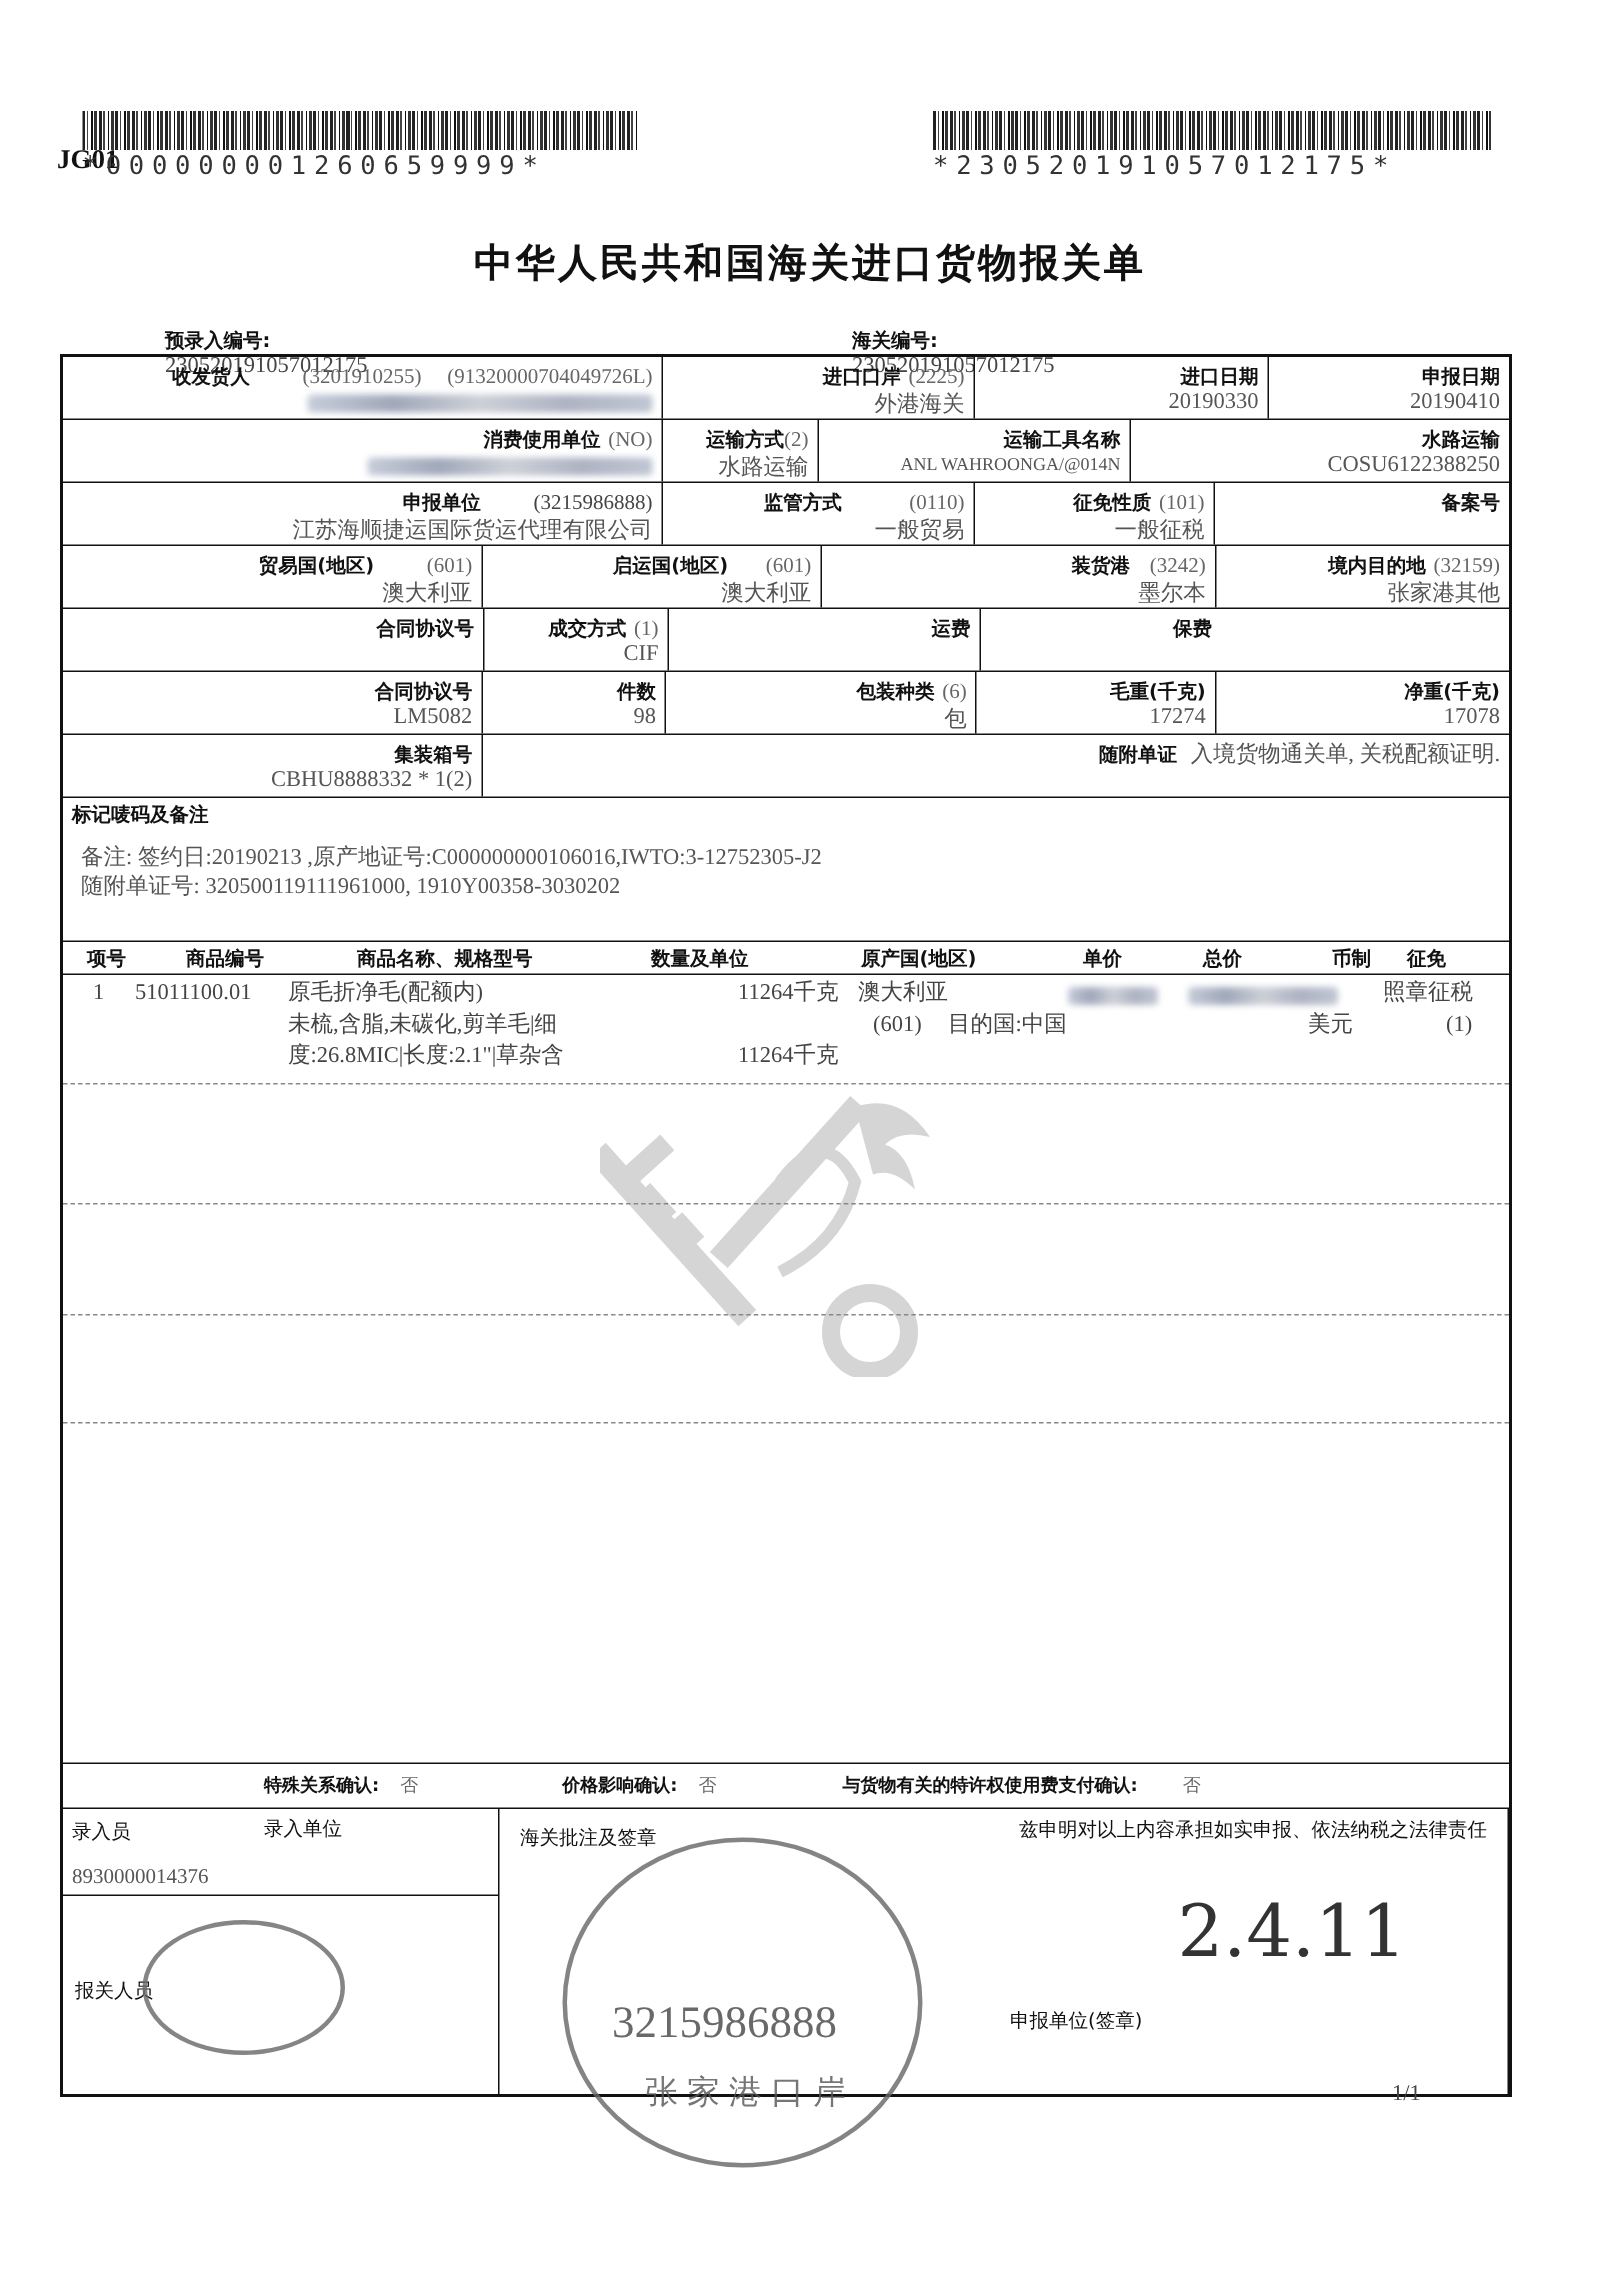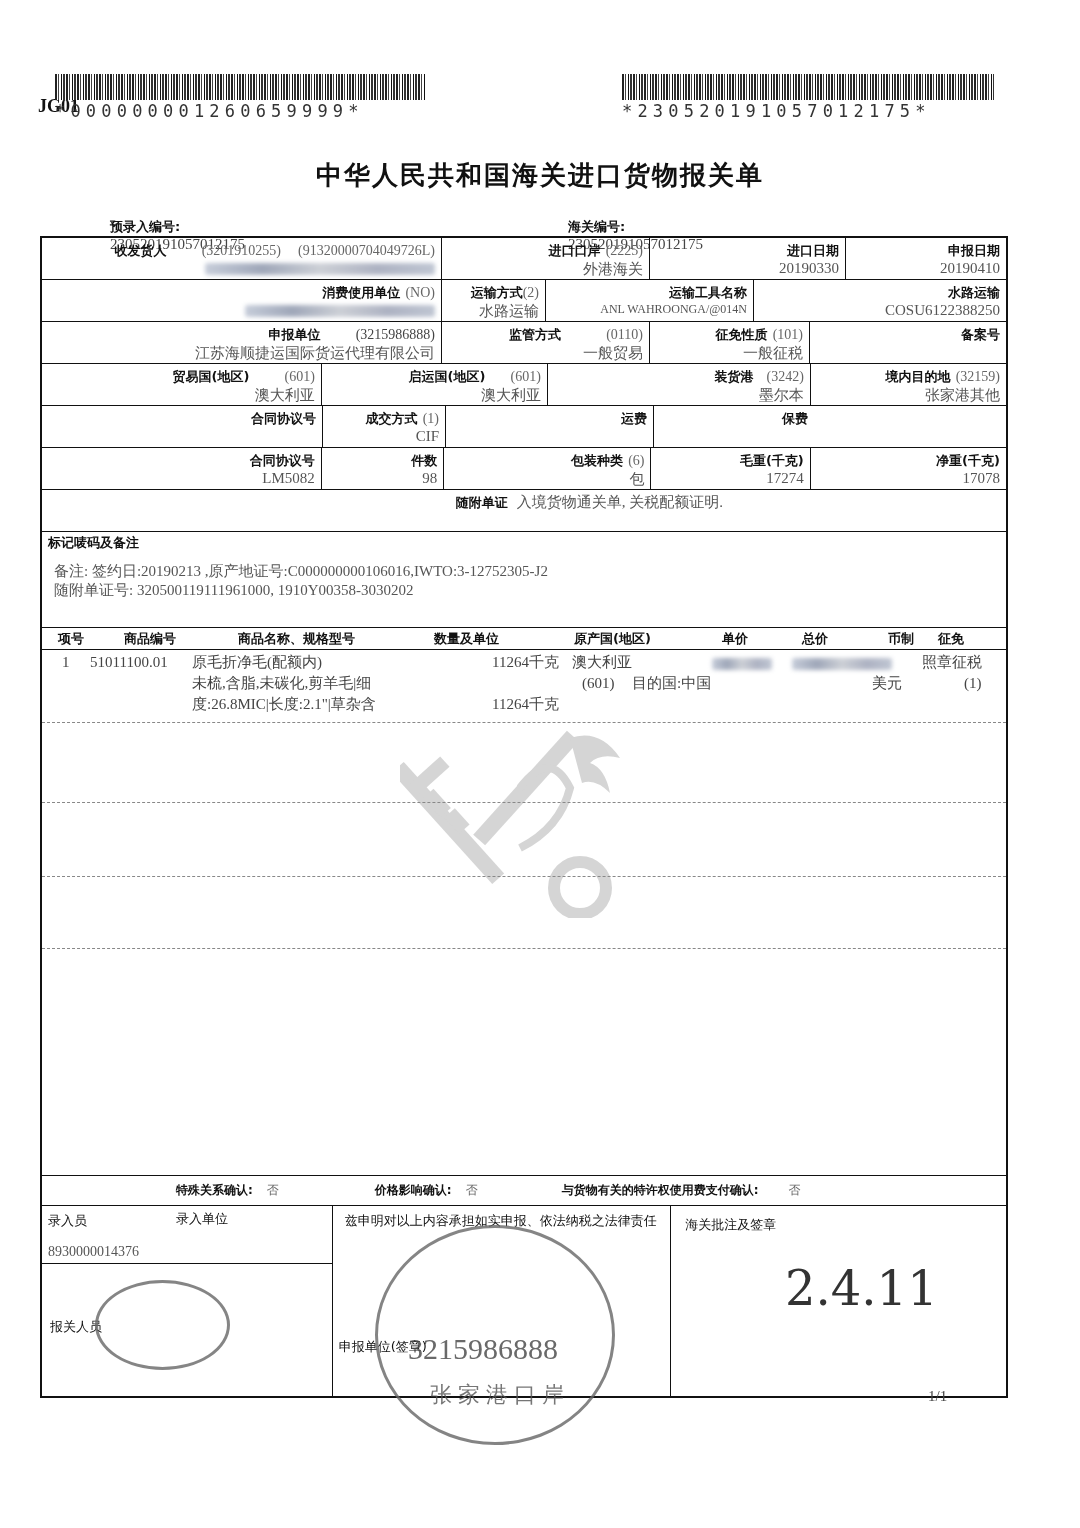--- a/index.html
+++ b/index.html
@@ -208,20 +208,24 @@
       <span class="lbl">毛重(千克)</span>
       <span class="val">17274</span>
     </div>
     <div class="cell" style="width:196px">
       <span class="lbl">净重(千克)</span>
       <span class="val">17078</span>
     </div>
   </div>
 
   <div class="row h42">
+    <div class="cell" style="width:281px">
+      <span class="lbl">集装箱号</span>
+      <span class="val">CBHU8888332 * 1(2)</span>
+    </div>
     <div class="cell" style="width:687px">
       <span class="lbl">随附单证</span>
       <span class="val" style="display:inline;margin-left:4px">入境货物通关单, 关税配额证明.</span>
     </div>
   </div>
 
   <div class="remarks">
     <div class="lbl">标记唛码及备注</div>
     <div class="line" style="margin-top:10px">备注: 签约日:20190213 ,原产地证号:C000000000106016,IWTO:3-12752305-J2</div>
     <div class="line">随附单证号: 320500119111961000, 1910Y00358-3030202</div>
@@ -274,26 +278,26 @@
 
   <div class="bottom">
     <div style="width:292px;border-right:1.5px solid #111;position:relative">
       <div style="height:58px;border-bottom:1.5px solid #111;border-right:0;padding:4px 6px;position:relative">
         <span class="lbl" style="font-weight:normal">录入员</span>
         <span class="lbl" style="font-weight:normal;position:absolute;left:134px">录入单位</span>
         <div class="val" style="margin-top:14px;font-size:14px">8930000014376</div>
       </div>
       <div class="lbl" style="position:absolute;left:8px;top:112px;font-weight:normal">报关人员</div>
     </div>
+    <div style="width:336px;padding:10px 14px;position:relative">
+      <div class="lbl" style="font-weight:normal">海关批注及签章</div>
+    </div>
     <div style="width:340px;border-right:1.5px solid #111;padding:6px 12px;position:relative">
       <div class="lbl" style="font-weight:normal;line-height:18px">兹申明对以上内容承担如实申报、依法纳税之法律责任</div>
       <div class="lbl" style="font-weight:normal;position:absolute;left:6px;top:132px">申报单位(签章)</div>
-    </div>
-    <div style="width:336px;padding:10px 14px;position:relative">
-      <div class="lbl" style="font-weight:normal">海关批注及签章</div>
     </div>
   </div>
 </div>
 
 <svg class="watermark" viewBox="0 0 230 200">
   <g fill="#888">
     <rect x="40" y="30" width="16" height="150" transform="rotate(-42 48 105)"></rect>
     <rect x="10" y="50" width="40" height="14" transform="rotate(-42 30 57)"></rect>
     <rect x="30" y="72" width="14" height="26" transform="rotate(-42 37 85)"></rect>
     <rect x="50" y="92" width="14" height="22" transform="rotate(-42 57 103)"></rect>

